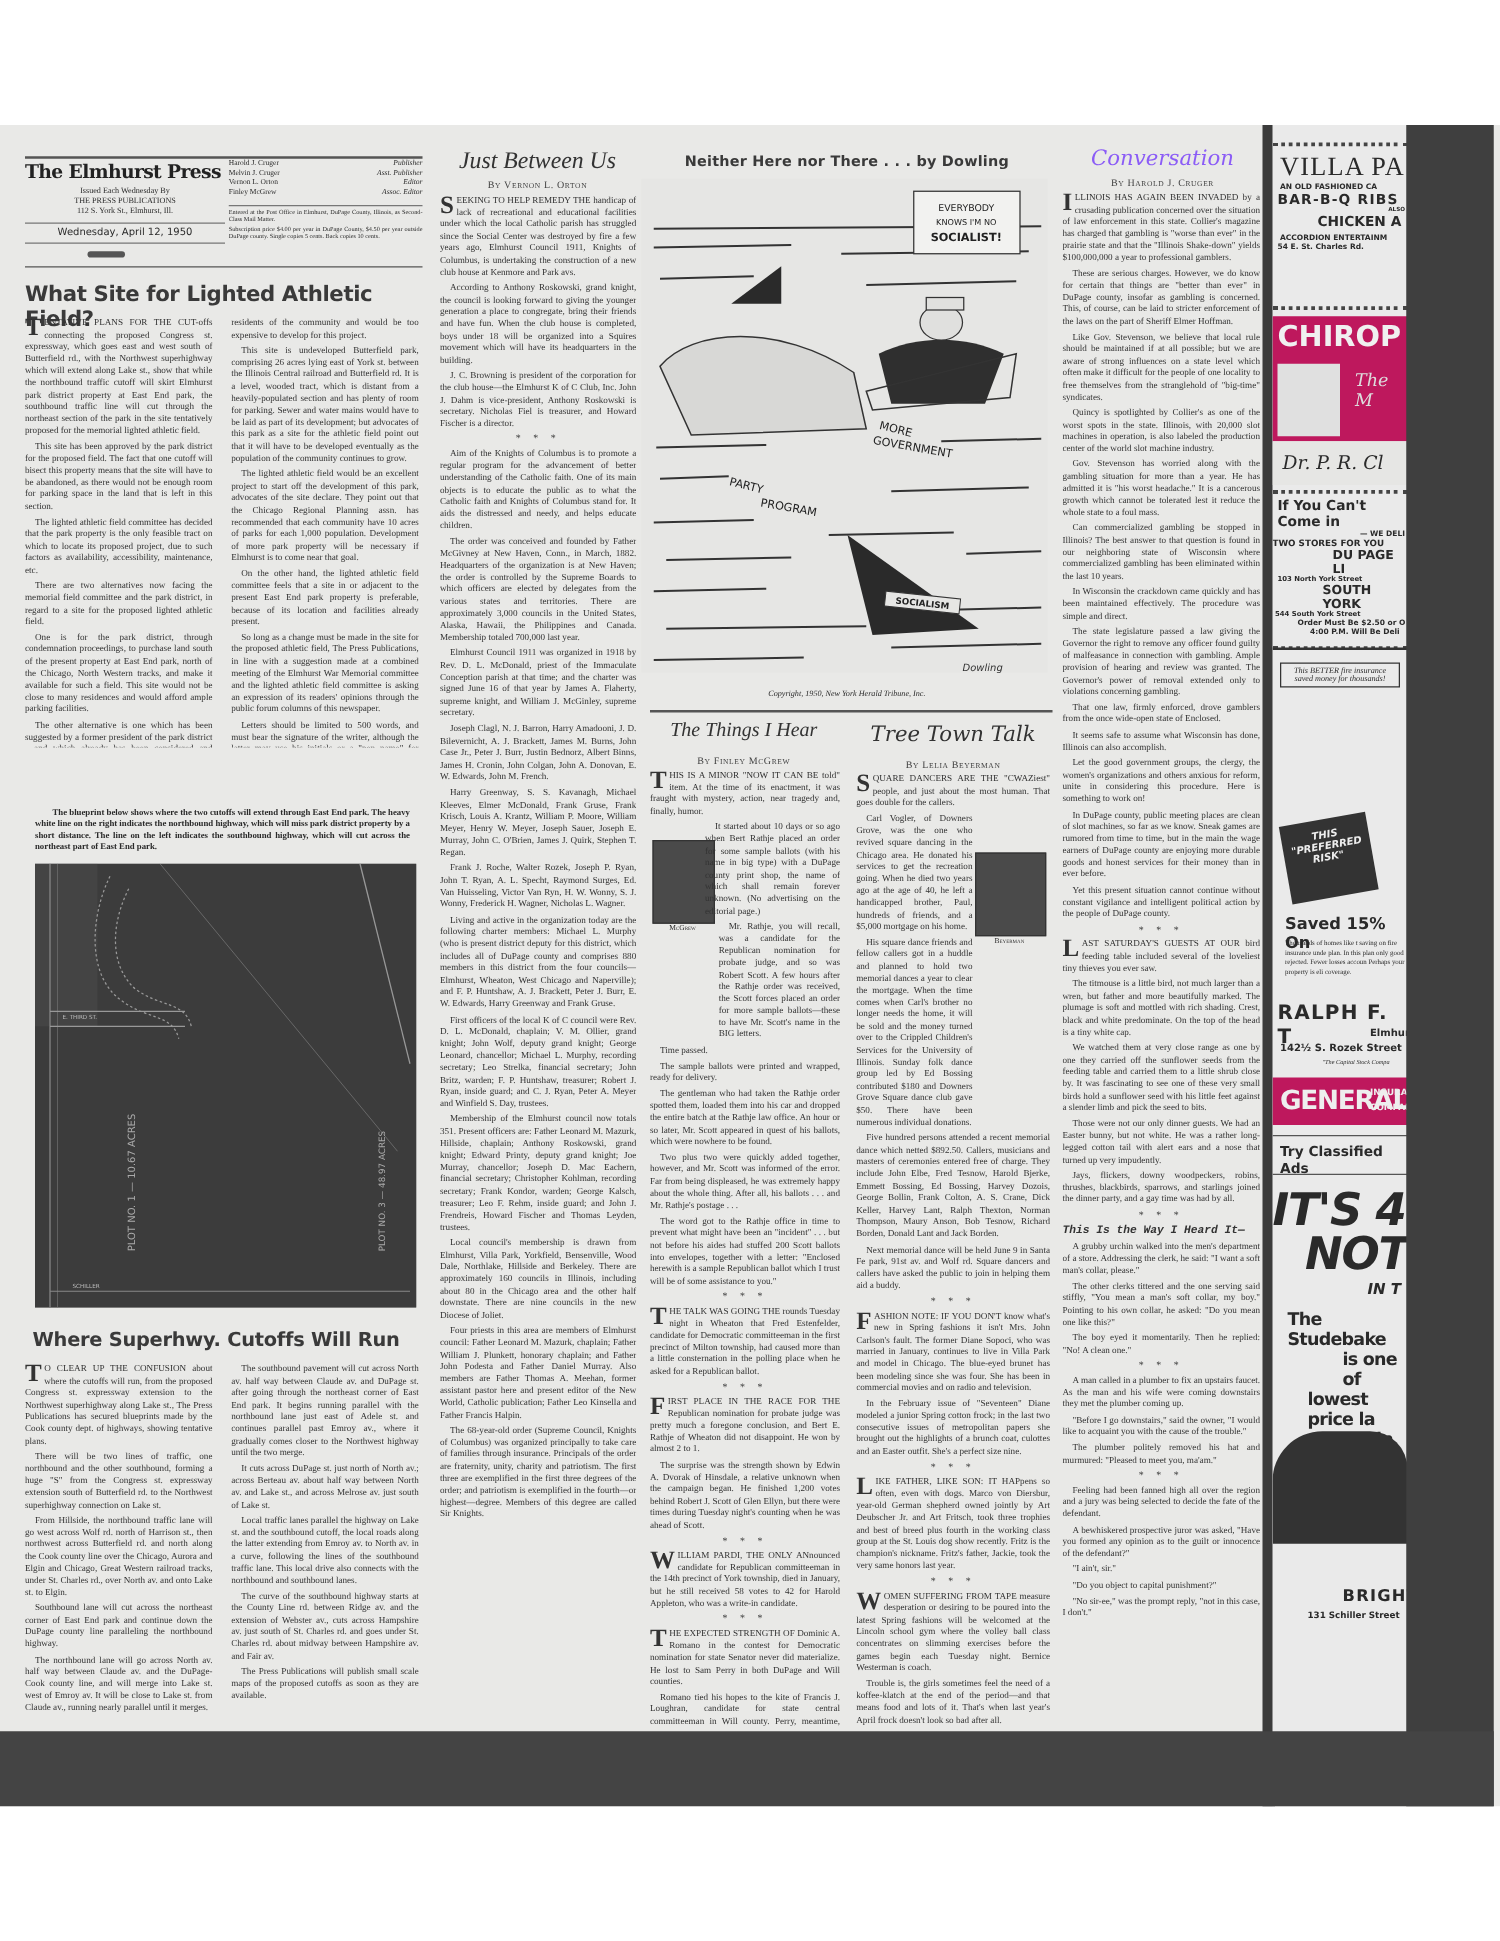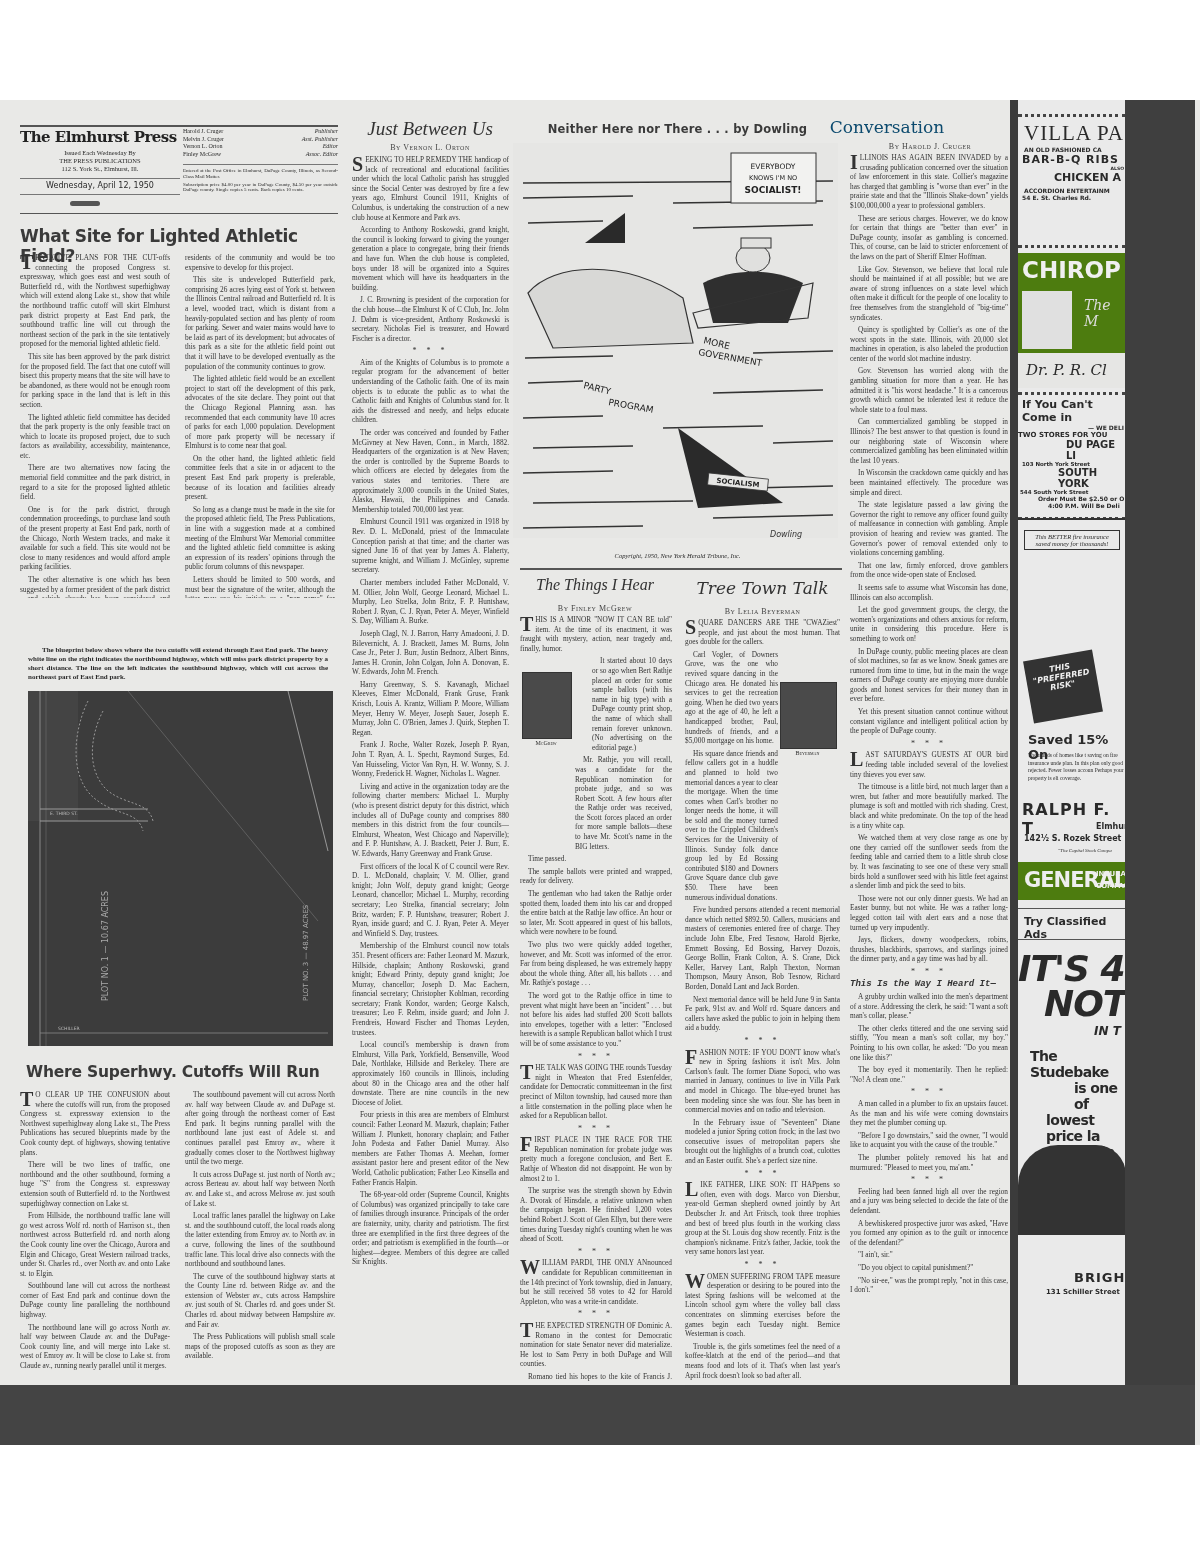--- a/index.html
+++ b/index.html
@@ -18,21 +18,21 @@
   .masthead-name { font-family:"DejaVu Serif", serif; font-weight:bold; font-size:17px; color:#222; letter-spacing:-0.5px; }
   .small { font-size:7px; line-height:9px; }
   .cartoon { position:absolute; left:513px; top:143px; width:325px; height:395px; background:#e6e6e4; }
   .blueprint { position:absolute; left:28px; top:691px; width:305px; height:355px; background:#3d3d3d; }
   .photo { position:absolute; background:#4a4a4a; border:1px solid #333; }
   .ad-col { position:absolute; left:1018px; top:100px; width:108px; height:1345px; background:#eaeaea; overflow:hidden; }
   .binding { position:absolute; left:1125px; top:100px; width:70px; height:1345px; background:#3f3f3f; }
   .ad-strip-left { position:absolute; left:1010px; top:100px; width:10px; height:1345px; background:#3b3b3b; }
   .bottom-dark { position:absolute; left:0; top:1385px; width:1195px; height:60px; background:#444; }
   .ad-box { position:absolute; left:0; width:108px; overflow:hidden; }
-  .ad-dark { background:#4d7c0f; color:#eee; }
+  .ad-dark { background:#be185d; color:#eee; }
   .cond { font-family:"DejaVu Sans", sans-serif; font-weight:bold; }
 </style>
 </head>
 <body>
 
 <div class="page"></div>
 
 <div class="hr" style="left:20px; top:125px; width:318px; height:2px;"></div>
 <div class="abs masthead-name" style="left:20px; top:128px; width:160px; font-size:15px;">The Elmhurst Press</div>
 <div class="abs small" style="left:20px; top:149px; width:160px; text-align:center; font-size:6.5px; line-height:8px;">
@@ -128,21 +128,20 @@
 <div class="abs italic-head" style="left:350px; top:118px; width:160px; text-align:center; font-size:19px;">Just Between Us</div>
 <div class="abs byline" style="left:350px; top:143px; width:160px;">By Vernon L. Orton</div>
 <div class="abs col-text" style="left:352px; top:155px; width:157px; height:1228px; overflow:hidden;">
   <p class="dropcap" style="text-indent:0">SEEKING TO HELP REMEDY THE handicap of lack of recreational and educational facilities under which the local Catholic parish has struggled since the Social Center was destroyed by fire a few years ago, Elmhurst Council 1911, Knights of Columbus, is undertaking the construction of a new club house at Kenmore and Park avs.</p>
   <p>According to Anthony Roskowski, grand knight, the council is looking forward to giving the younger generation a place to congregate, bring their friends and have fun. When the club house is completed, boys under 18 will be organized into a Squires movement which will have its headquarters in the building.</p>
   <p>J. C. Browning is president of the corporation for the club house—the Elmhurst K of C Club, Inc. John J. Dahm is vice-president, Anthony Roskowski is secretary. Nicholas Fiel is treasurer, and Howard Fischer is a director.</p>
   <div class="stars">* * *</div>
   <p>Aim of the Knights of Columbus is to promote a regular program for the advancement of better understanding of the Catholic faith. One of its main objects is to educate the public as to what the Catholic faith and Knights of Columbus stand for. It aids the distressed and needy, and helps educate children.</p>
   <p>The order was conceived and founded by Father McGivney at New Haven, Conn., in March, 1882. Headquarters of the organization is at New Haven; the order is controlled by the Supreme Boards to which officers are elected by delegates from the various states and territories. There are approximately 3,000 councils in the United States, Alaska, Hawaii, the Philippines and Canada. Membership totaled 700,000 last year.</p>
   <p>Elmhurst Council 1911 was organized in 1918 by Rev. D. L. McDonald, priest of the Immaculate Conception parish at that time; and the charter was signed June 16 of that year by James A. Flaherty, supreme knight, and William J. McGinley, supreme secretary.</p>
-  <p>Charter members included Father McDonald, V. M. Ollier, John Wolf, George Leonard, Michael L. Murphy, Leo Strelka, John Britz, F. P. Huntshaw, Robert J. Ryan, C. J. Ryan, Peter A. Meyer, Winfield S. Day, William A. Burke.</p>
   <p>Joseph Clagl, N. J. Barron, Harry Amadooni, J. D. Bilevernicht, A. J. Brackett, James M. Burns, John Case Jr., Peter J. Burr, Justin Bednorz, Albert Binns, James H. Cronin, John Colgan, John A. Donovan, E. W. Edwards, John M. French.</p>
   <p>Harry Greenway, S. S. Kavanagh, Michael Kleeves, Elmer McDonald, Frank Gruse, Frank Krisch, Louis A. Krantz, William P. Moore, William Meyer, Henry W. Meyer, Joseph Sauer, Joseph E. Murray, John C. O'Brien, James J. Quirk, Stephen T. Regan.</p>
   <p>Frank J. Roche, Walter Rozek, Joseph P. Ryan, John T. Ryan, A. L. Specht, Raymond Surges, Ed. Van Huisseling, Victor Van Ryn, H. W. Wonny, S. J. Wonny, Frederick H. Wagner, Nicholas L. Wagner.</p>
   <p>Living and active in the organization today are the following charter members: Michael L. Murphy (who is present district deputy for this district, which includes all of DuPage county and comprises 880 members in this district from the four councils—Elmhurst, Wheaton, West Chicago and Naperville); and F. P. Huntshaw, A. J. Brackett, Peter J. Burr, E. W. Edwards, Harry Greenway and Frank Gruse.</p>
   <p>First officers of the local K of C council were Rev. D. L. McDonald, chaplain; V. M. Ollier, grand knight; John Wolf, deputy grand knight; George Leonard, chancellor; Michael L. Murphy, recording secretary; Leo Strelka, financial secretary; John Britz, warden; F. P. Huntshaw, treasurer; Robert J. Ryan, inside guard; and C. J. Ryan, Peter A. Meyer and Winfield S. Day, trustees.</p>
   <p>Membership of the Elmhurst council now totals 351. Present officers are: Father Leonard M. Mazurk, Hillside, chaplain; Anthony Roskowski, grand knight; Edward Printy, deputy grand knight; Joe Murray, chancellor; Joseph D. Mac Eachern, financial secretary; Christopher Kohlman, recording secretary; Frank Kondor, warden; George Kalsch, treasurer; Leo F. Rehm, inside guard; and John J. Frendreis, Howard Fischer and Thomas Leyden, trustees.</p>
   <p>Local council's membership is drawn from Elmhurst, Villa Park, Yorkfield, Bensenville, Wood Dale, Northlake, Hillside and Berkeley. There are approximately 160 councils in Illinois, including about 80 in the Chicago area and the other half downstate. There are nine councils in the new Diocese of Joliet.</p>
   <p>Four priests in this area are members of Elmhurst council: Father Leonard M. Mazurk, chaplain; Father William J. Plunkett, honorary chaplain; and Father John Podesta and Father Daniel Murray. Also members are Father Thomas A. Meehan, former assistant pastor here and present editor of the New World, Catholic publication; Father Leo Kinsella and Father Francis Halpin.</p>
   <p>The 68-year-old order (Supreme Council, Knights of Columbus) was organized principally to take care of families through insurance. Principals of the order are fraternity, unity, charity and patriotism. The first three are exemplified in the first three degrees of the order; and patriotism is exemplified in the fourth—or highest—degree. Members of this degree are called Sir Knights.</p>
 </div>
@@ -192,21 +191,21 @@
 <div class="abs" style="left:770px; top:530px; width:70px; font-family:'DejaVu Sans',sans-serif; font-style:italic; font-size:8px; color:#333;">Dowling</div>
 <div class="abs" style="left:515px; top:552px; width:325px; text-align:center; font-size:6.5px; font-style:italic;">Copyright, 1950, New York Herald Tribune, Inc.</div>
 <div class="hr" style="left:520px; top:568px; width:322px; height:2px;"></div>
 
 <div class="abs italic-head" style="left:520px; top:576px; width:150px; text-align:center; font-size:16px;">The Things I Hear</div>
 <div class="abs byline" style="left:520px; top:604px; width:150px;">By Finley McGrew</div>
 <div class="photo" style="left:522px; top:672px; width:48px; height:65px;"></div>
 <div class="abs" style="left:522px; top:740px; width:48px; text-align:center; font-size:6px; font-variant:small-caps;">McGrew</div>
 <div class="abs col-text" style="left:520px; top:615px; width:152px; height:768px; overflow:hidden;">
   <p class="dropcap" style="text-indent:0">THIS IS A MINOR "NOW IT CAN BE told" item. At the time of its enactment, it was fraught with mystery, action, near tragedy and, finally, humor.</p>
-  <p style="margin-left:72px;">It started about 10 days or so ago when Bert Rathje placed an order for some sample ballots (with his name in big type) with a DuPage county print shop, the name of which shall remain forever unknown. (No advertising on the editorial page.)</p>
+  <p style="margin-left:44px;">It started about 10 days or so ago when Bert Rathje placed an order for some sample ballots (with his name in big type) with a DuPage county print shop, the name of which shall remain forever unknown. (No advertising on the editorial page.)</p>
   <p style="margin-left:55px;">Mr. Rathje, you will recall, was a candidate for the Republican nomination for probate judge, and so was Robert Scott. A few hours after the Rathje order was received, the Scott forces placed an order for more sample ballots—these to have Mr. Scott's name in the BIG letters.</p>
   <p>Time passed.</p>
   <p>The sample ballots were printed and wrapped, ready for delivery.</p>
   <p>The gentleman who had taken the Rathje order spotted them, loaded them into his car and dropped the entire batch at the Rathje law office. An hour or so later, Mr. Scott appeared in quest of his ballots, which were nowhere to be found.</p>
   <p>Two plus two were quickly added together, however, and Mr. Scott was informed of the error. Far from being displeased, he was extremely happy about the whole thing. After all, his ballots . . . and Mr. Rathje's postage . . .</p>
   <p>The word got to the Rathje office in time to prevent what might have been an "incident" . . . but not before his aides had stuffed 200 Scott ballots into envelopes, together with a letter: "Enclosed herewith is a sample Republican ballot which I trust will be of some assistance to you."</p>
   <div class="stars">* * *</div>
   <p class="dropcap" style="text-indent:0">THE TALK WAS GOING THE rounds Tuesday night in Wheaton that Fred Estenfelder, candidate for Democratic committeeman in the first precinct of Milton township, had caused more than a little consternation in the polling place when he asked for a Republican ballot.</p>
   <div class="stars">* * *</div>
   <p class="dropcap" style="text-indent:0">FIRST PLACE IN THE RACE FOR THE Republican nomination for probate judge was pretty much a foregone conclusion, and Bert E. Rathje of Wheaton did not disappoint. He won by almost 2 to 1.</p>
@@ -232,21 +231,21 @@
   <div class="stars">* * *</div>
   <p class="dropcap" style="text-indent:0">FASHION NOTE: IF YOU DON'T know what's new in Spring fashions it isn't Mrs. John Carlson's fault. The former Diane Sopoci, who was married in January, continues to live in Villa Park and model in Chicago. The blue-eyed brunet has been modeling since she was four. She has been in commercial movies and on radio and television.</p>
   <p>In the February issue of "Seventeen" Diane modeled a junior Spring cotton frock; in the last two consecutive issues of metropolitan papers she brought out the highlights of a brunch coat, culottes and an Easter outfit. She's a perfect size nine.</p>
   <div class="stars">* * *</div>
   <p class="dropcap" style="text-indent:0">LIKE FATHER, LIKE SON: IT HAPpens so often, even with dogs. Marco von Diersbur, year-old German shepherd owned jointly by Art Deubscher Jr. and Art Fritsch, took three trophies and best of breed plus fourth in the working class group at the St. Louis dog show recently. Fritz is the champion's nickname. Fritz's father, Jackie, took the very same honors last year.</p>
   <div class="stars">* * *</div>
   <p class="dropcap" style="text-indent:0">WOMEN SUFFERING FROM TAPE measure desperation or desiring to be poured into the latest Spring fashions will be welcomed at the Lincoln school gym where the volley ball class concentrates on slimming exercises before the games begin each Tuesday night. Bernice Westerman is coach.</p>
   <p>Trouble is, the girls sometimes feel the need of a koffee-klatch at the end of the period—and that means food and lots of it. That's when last year's April frock doesn't look so bad after all.</p>
 </div>
 
-<div class="abs" style="left:807px; top:117px; width:160px; text-align:center; font-family:'DejaVu Serif',serif; font-size:17px; color:#0c4a6e;">Conversation</div>
+<div class="abs" style="left:850px; top:117px; width:160px; text-align:center; font-family:'DejaVu Serif',serif; font-style:italic; font-size:17px; color:#8b5cf6;">Conversation</div>
 <div class="abs byline" style="left:850px; top:142px; width:160px;">By Harold J. Cruger</div>
 <div class="abs col-text" style="left:850px; top:153px; width:158px; height:1230px; overflow:hidden;">
   <p class="dropcap" style="text-indent:0">ILLINOIS HAS AGAIN BEEN INVADED by a crusading publication concerned over the situation of law enforcement in this state. Collier's magazine has charged that gambling is "worse than ever" in the prairie state and that the "Illinois Shake-down" yields $100,000,000 a year to professional gamblers.</p>
   <p>These are serious charges. However, we do know for certain that things are "better than ever" in DuPage county, insofar as gambling is concerned. This, of course, can be laid to stricter enforcement of the laws on the part of Sheriff Elmer Hoffman.</p>
   <p>Like Gov. Stevenson, we believe that local rule should be maintained if at all possible; but we are aware of strong influences on a state level which often make it difficult for the people of one locality to free themselves from the stranglehold of "big-time" syndicates.</p>
   <p>Quincy is spotlighted by Collier's as one of the worst spots in the state. Illinois, with 20,000 slot machines in operation, is also labeled the production center of the world slot machine industry.</p>
   <p>Gov. Stevenson has worried along with the gambling situation for more than a year. He has admitted it is "his worst headache." It is a cancerous growth which cannot be tolerated lest it reduce the whole state to a foul mass.</p>
   <p>Can commercialized gambling be stopped in Illinois? The best answer to that question is found in our neighboring state of Wisconsin where commercialized gambling has been eliminated within the last 10 years.</p>
   <p>In Wisconsin the crackdown came quickly and has been maintained effectively. The procedure was simple and direct.</p>
   <p>The state legislature passed a law giving the Governor the right to remove any officer found guilty of malfeasance in connection with gambling. Ample provision of hearing and review was granted. The Governor's power of removal extended only to violations concerning gambling.</p>

